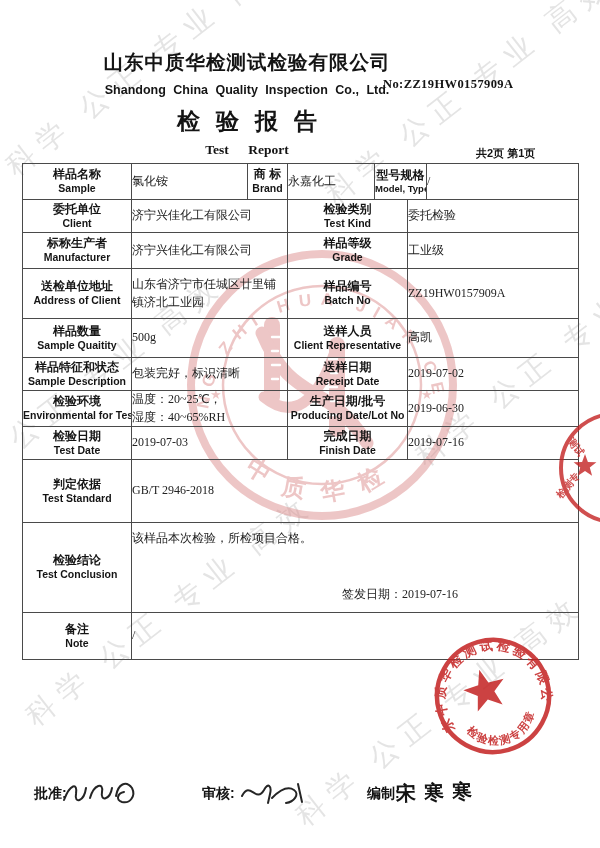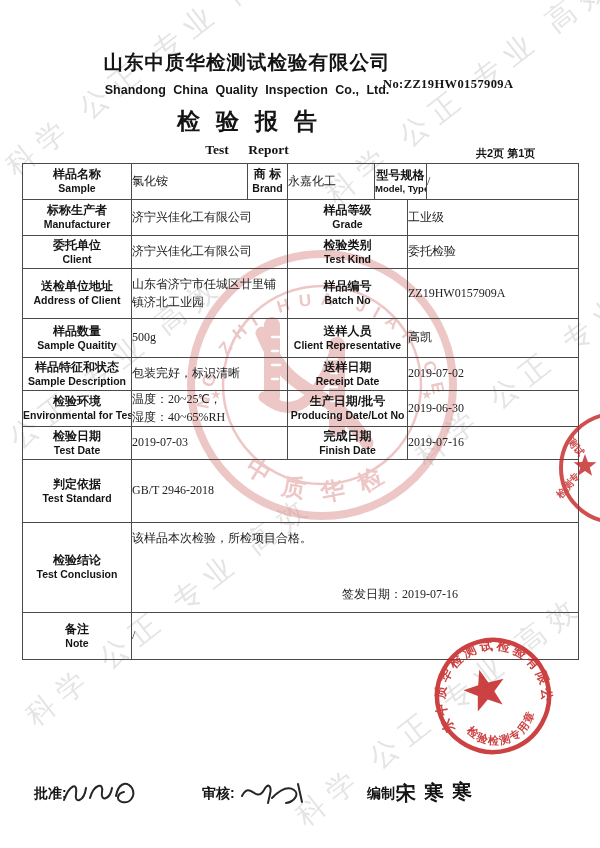--- a/index.html
+++ b/index.html
@@ -117,44 +117,44 @@
         <div class="en">Brand</div>
       </td>
       <td class="val">永嘉化工</td>
       <td class="lc" colspan="2">
         <div class="cn">型号规格</div>
         <div class="en" style="font-size:9.5px">Model, Type</div>
       </td>
       <td class="val">/</td>
     </tr>
 
+    <tr style="height:33px">
+      <td class="lc">
+        <div class="cn">委托单位</div>
+        <div class="en">Client</div>
+      </td>
+      <td class="val" colspan="2">济宁兴佳化工有限公司</td>
+      <td class="lc" colspan="2">
+        <div class="cn">检验类别</div>
+        <div class="en">Test Kind</div>
+      </td>
+      <td class="val" colspan="2">委托检验</td>
+    </tr>
+
     <tr style="height:36px">
       <td class="lc">
         <div class="cn">标称生产者</div>
         <div class="en">Manufacturer</div>
       </td>
       <td class="val" colspan="2">济宁兴佳化工有限公司</td>
       <td class="lc" colspan="2">
         <div class="cn">样品等级</div>
         <div class="en">Grade</div>
       </td>
       <td class="val" colspan="2">工业级</td>
-    </tr>
-
-    <tr style="height:33px">
-      <td class="lc">
-        <div class="cn">委托单位</div>
-        <div class="en">Client</div>
-      </td>
-      <td class="val" colspan="2">济宁兴佳化工有限公司</td>
-      <td class="lc" colspan="2">
-        <div class="cn">检验类别</div>
-        <div class="en">Test Kind</div>
-      </td>
-      <td class="val" colspan="2">委托检验</td>
     </tr>
 
     <tr style="height:50px">
       <td class="lc">
         <div class="cn">送检单位地址</div>
         <div class="en">Address of Client</div>
       </td>
       <td class="val" colspan="2">山东省济宁市任城区廿里铺镇济北工业园</td>
       <td class="lc" colspan="2">
         <div class="cn">样品编号</div>

